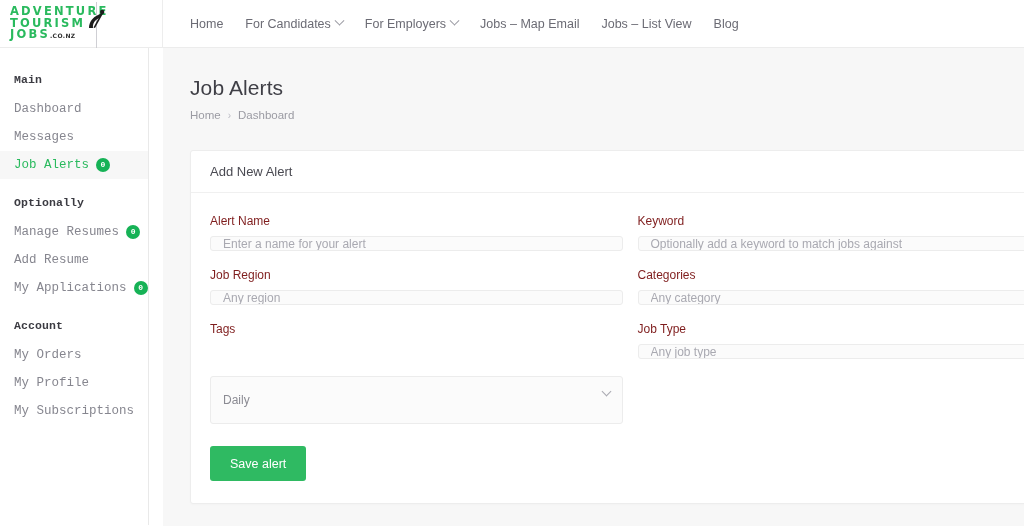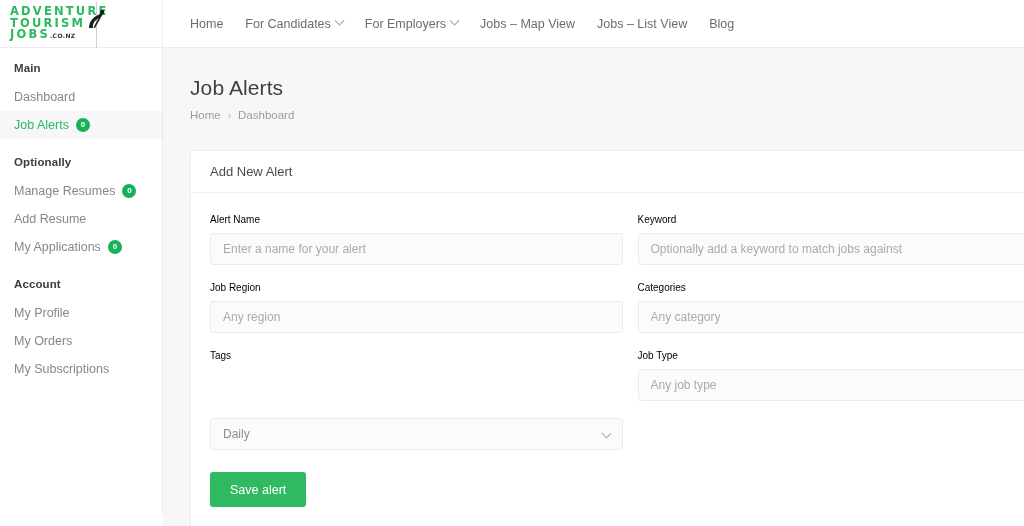--- a/index.html
+++ b/index.html
@@ -65,27 +65,28 @@
   .caret {
     display: inline-block;
     width: 7px; height: 7px;
     border-right: 1.3px solid #9a9aa2;
     border-bottom: 1.3px solid #9a9aa2;
     transform: rotate(45deg) translate(-2px,-2px);
   }
 
   
   .sidebar {
-    position: absolute; top: 36px; left: 0;
-    width: 163px; height: 478px;
+    position: absolute; top: 47px; left: 0;
+    width: 149px; height: 478px;
     background: #ffffff;
     border-right: 1px solid #e9e9e9;
     padding-top: 22px;
     overflow: hidden;
     z-index: 10;
+    font-family: Liberation Mono, monospace;
   }
   .side-group-title {
     font-size: 11.5px;
     font-weight: bold;
     color: #3b3b42;
     padding: 0 14px;
     margin-bottom: 9px;
     margin-top: 4px;
     letter-spacing: 0.1px;
   }
@@ -172,42 +173,42 @@
     padding: 21px 19px 22px 19px;
   }
   .form-row {
     display: flex;
     gap: 15px;
     margin-bottom: 17px;
   }
   .field { flex: 1; min-width: 0; }
   .flabel {
     display: block;
-    font-size: 10px;
-    color: #000000;
+    font-size: 12px;
+    color: #7f1d1d;
     margin-bottom: 8px;
   }
   .finput {
     display: block;
     width: 100%;
-    height: 32px;
+    height: 15px;
     border: 1px solid #ececec;
     border-radius: 3px;
     background: #fbfbfb;
     font-size: 12px;
     color: #6e6e77;
     padding: 0 12px;
     font-family: "Liberation Sans", sans-serif;
     outline: none;
   }
   .finput::placeholder { color: #a9a9b1; }
   .fselect-wrap { position: relative; }
   .fselect {
     display: flex; align-items: center;
-    width: 100%; height: 32px;
+    width: 100%; height: 48px;
     border: 1px solid #ececec;
     border-radius: 3px;
     background: #fbfbfb;
     font-size: 12px;
     color: #8b8b93;
     padding: 0 12px;
     cursor: pointer;
   }
   .sel-caret {
     position: absolute; right: 13px; top: 12px;
@@ -258,36 +259,39 @@
     </div>
     <div class="navitem">
       <span>For Candidates</span>
       <i class="caret"></i>
     </div>
     <div class="navitem">
       <span>For Employers</span>
       <i class="caret"></i>
     </div>
     <div class="navitem">
-      <span>Jobs – Map View</span>
+      <span>Jobs – Map Email</span>
     </div>
     <div class="navitem">
       <span>Jobs – List View</span>
     </div>
     <div class="navitem">
       <span>Blog</span>
     </div>
   </nav>
 </div>
 
 <aside class="sidebar">
 
   <div class="side-group-title">Main</div>
   <div class="side-item">
     <span>Dashboard</span>
+  </div>
+  <div class="side-item">
+    <span>Messages</span>
   </div>
   <div class="side-item active">
     <span>Job Alerts</span>
     <span class="badge">0</span>
   </div>
 
   <div class="side-spacer"></div>
 
   <div class="side-group-title">Optionally</div>
   <div class="side-item">
@@ -299,24 +303,24 @@
   </div>
   <div class="side-item">
     <span>My Applications</span>
     <span class="badge">0</span>
   </div>
 
   <div class="side-spacer"></div>
 
   <div class="side-group-title">Account</div>
   <div class="side-item">
+    <span>My Orders</span>
+  </div>
+  <div class="side-item">
     <span>My Profile</span>
-  </div>
-  <div class="side-item">
-    <span>My Orders</span>
   </div>
   <div class="side-item">
     <span>My Subscriptions</span>
   </div>
 
   <div class="footer-links">&nbsp;</div>
 </aside>
 
 <main class="content">
 

